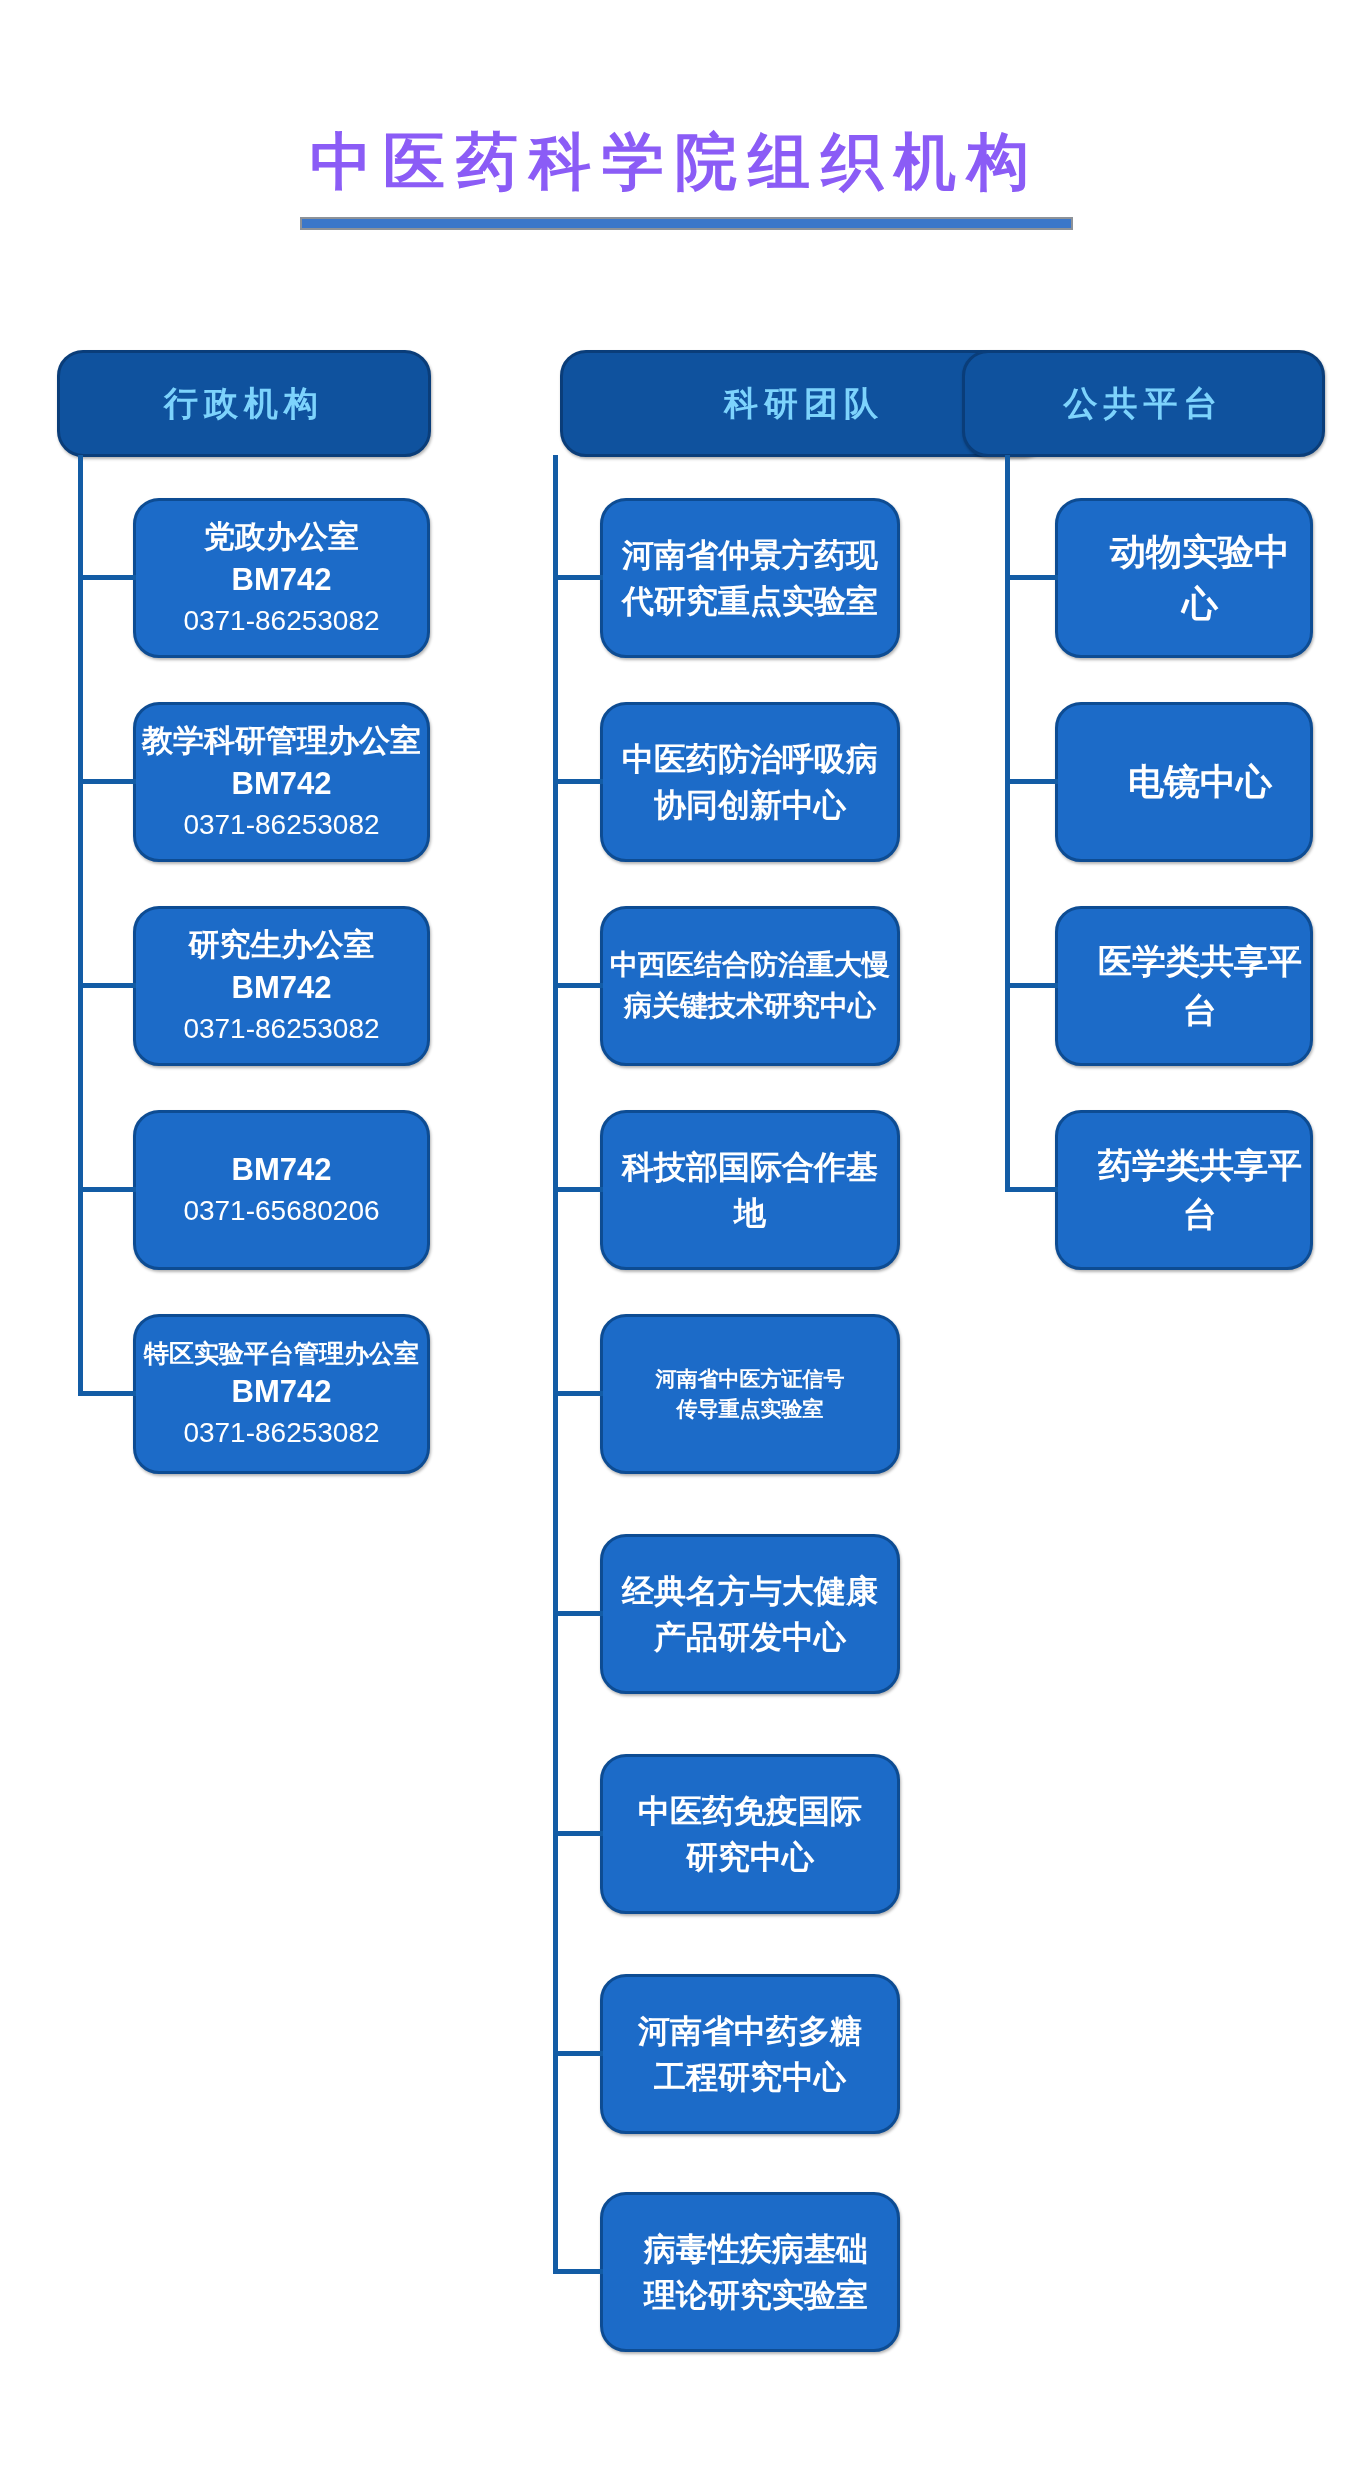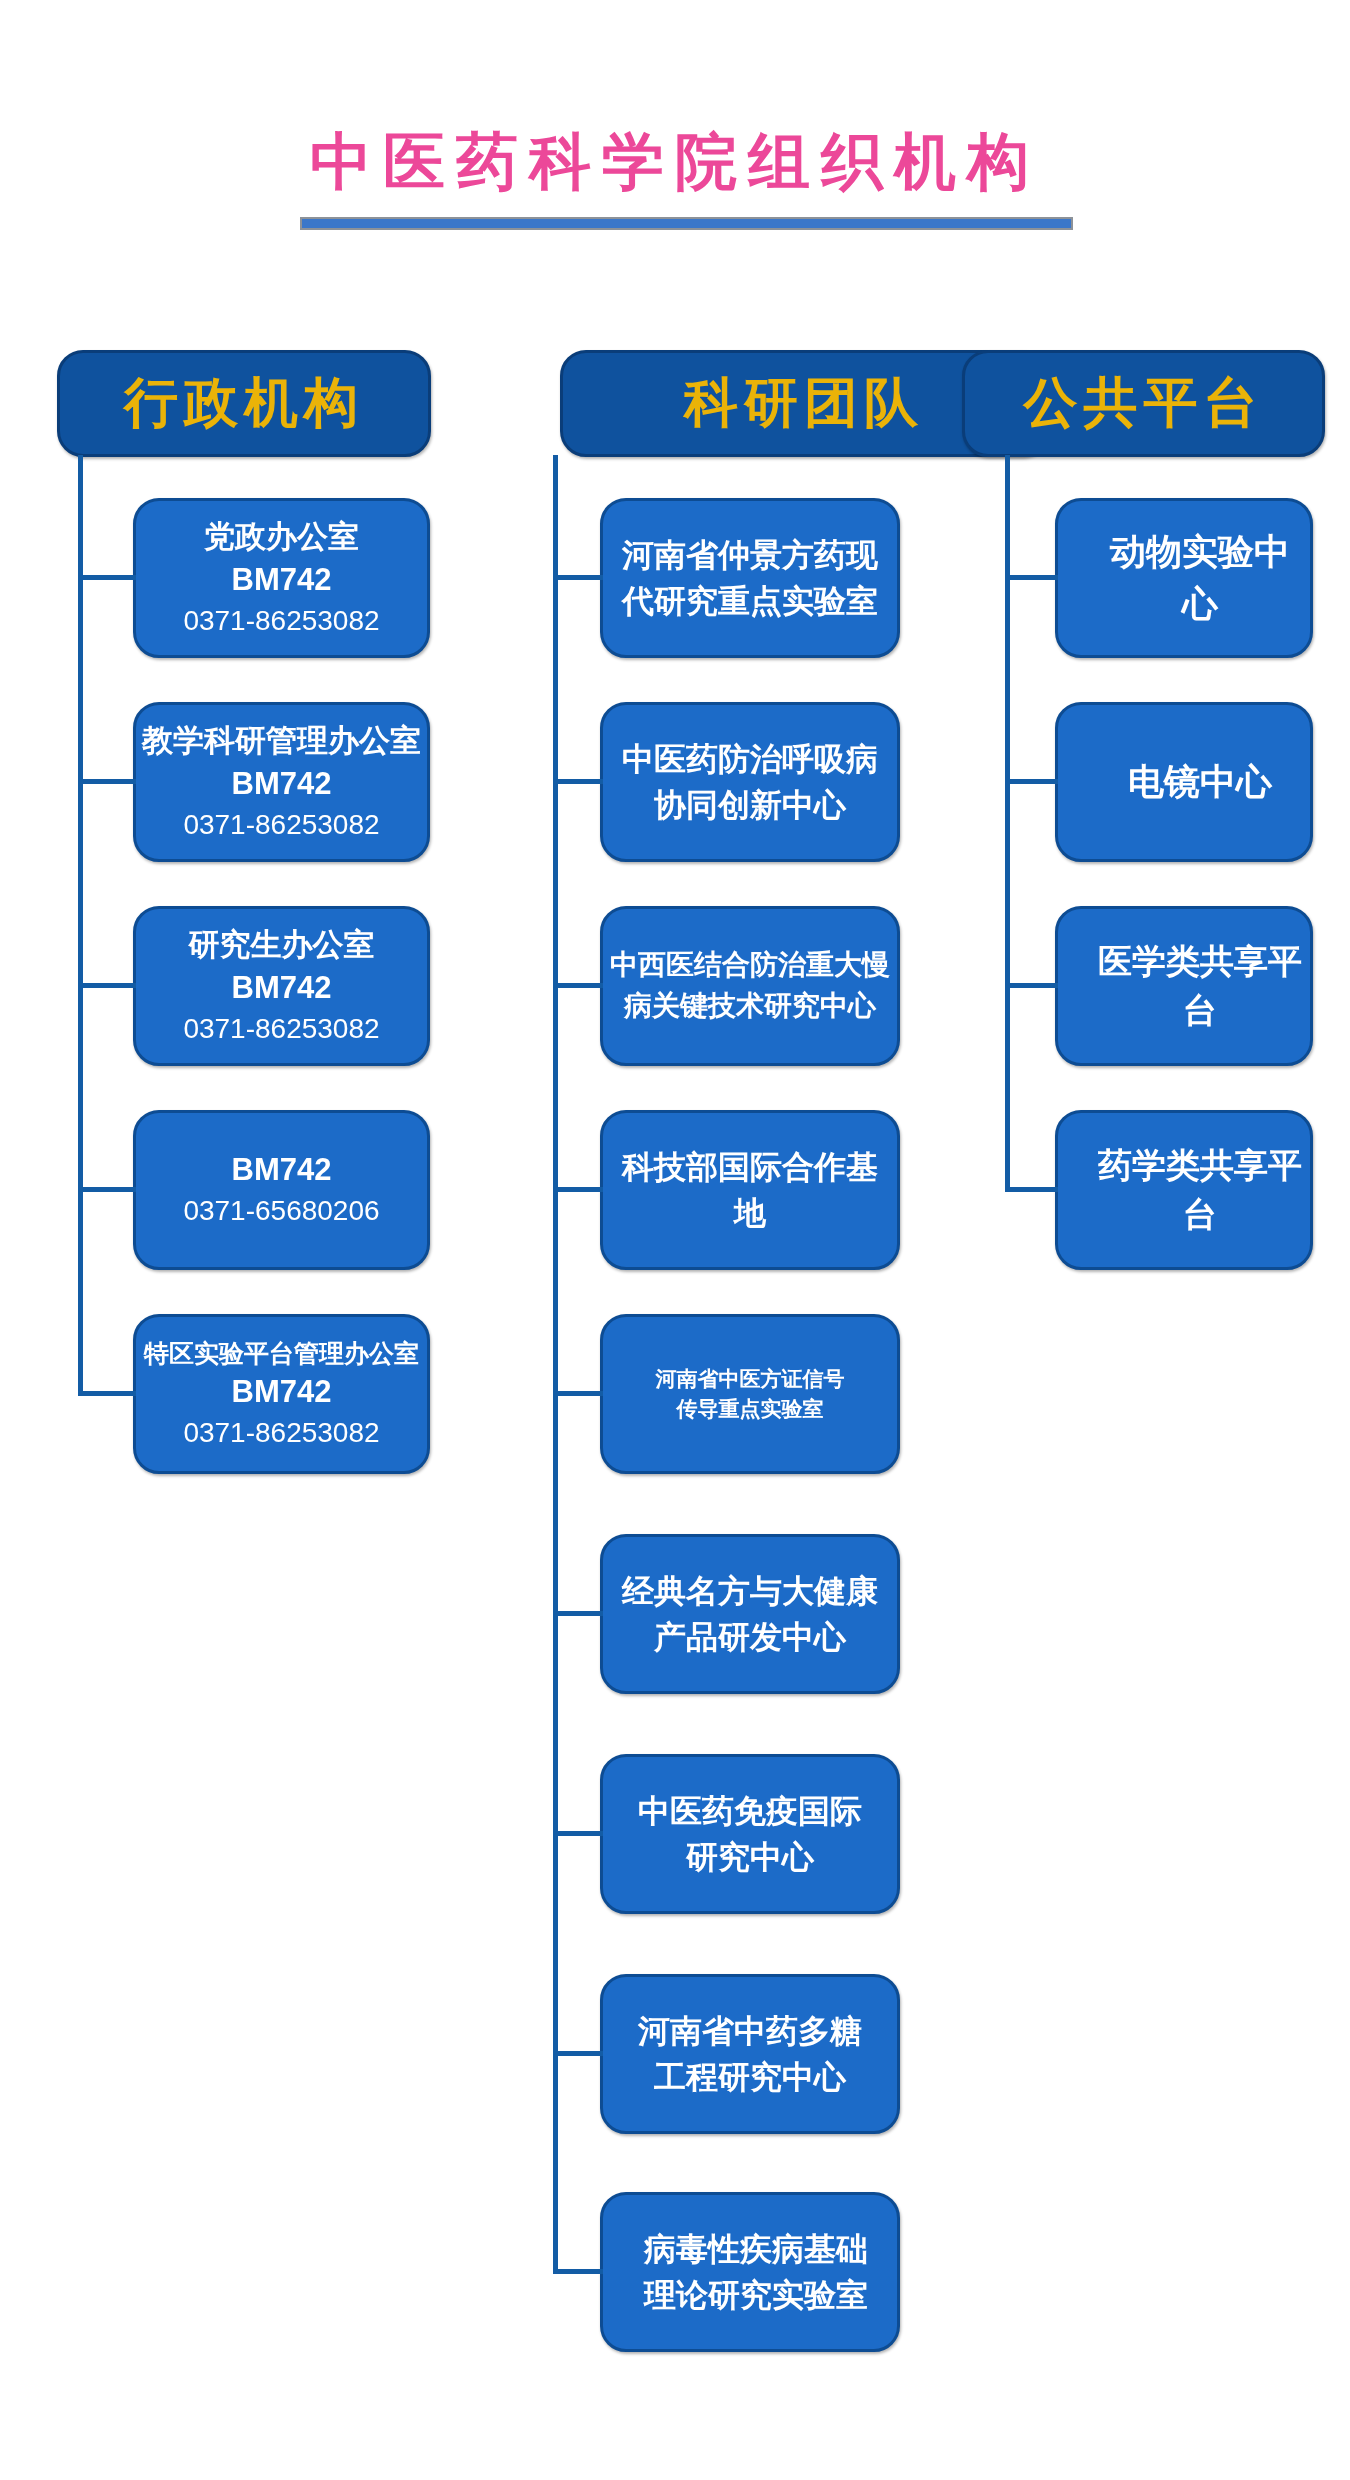--- a/index.html
+++ b/index.html
@@ -1,33 +1,33 @@
 <!DOCTYPE html>
 <html><head>
 <meta charset="utf-8">
 <style>
   html,body{margin:0;padding:0;background:#ffffff;}
   body{font-family:"Liberation Sans","DejaVu Sans",sans-serif;}
   .canvas{position:relative;width:1350px;height:2480px;background:#ffffff;overflow:hidden;}
 
   .page-title{
     position:absolute;top:120px;left:0;width:100%;
-    text-align:center;font-size:62px;font-weight:bold;color:#ec4899;
+    text-align:center;font-size:62px;font-weight:bold;color:#8b5cf6;
     letter-spacing:11px;white-space:nowrap;
   }
   .title-rule{
     position:absolute;left:300px;top:217px;width:773px;height:13px;
     background:#3B77C9;border:2px solid #8D9298;box-sizing:border-box;
   }
 
   .header-box{
     position:absolute;top:350px;height:107px;box-sizing:border-box;
     background:#0F529E;border:3px solid #0A3D79;border-radius:26px;
-    color:#eab308;display:flex;align-items:center;justify-content:center;
-    font-weight:bold;font-size:54px;letter-spacing:6px;
+    color:#7dd3fc;display:flex;align-items:center;justify-content:center;
+    font-weight:bold;font-size:34px;letter-spacing:6px;
     box-shadow:1px 2px 3px rgba(0,0,0,0.30);white-space:nowrap;
   }
   .hdr1{left:57px;width:374px;}
   .hdr2{left:512px;width:488px;margin-left:48px;}
   .hdr3{left:962px;width:363px;}
 
   .vline{position:absolute;width:5px;background:#135CA5;}
   .vl1{left:78px;top:455px;height:939px;}
   .vl2{left:553px;top:455px;height:1817px;}
   .vl3{left:1005px;top:455px;height:735px;}

